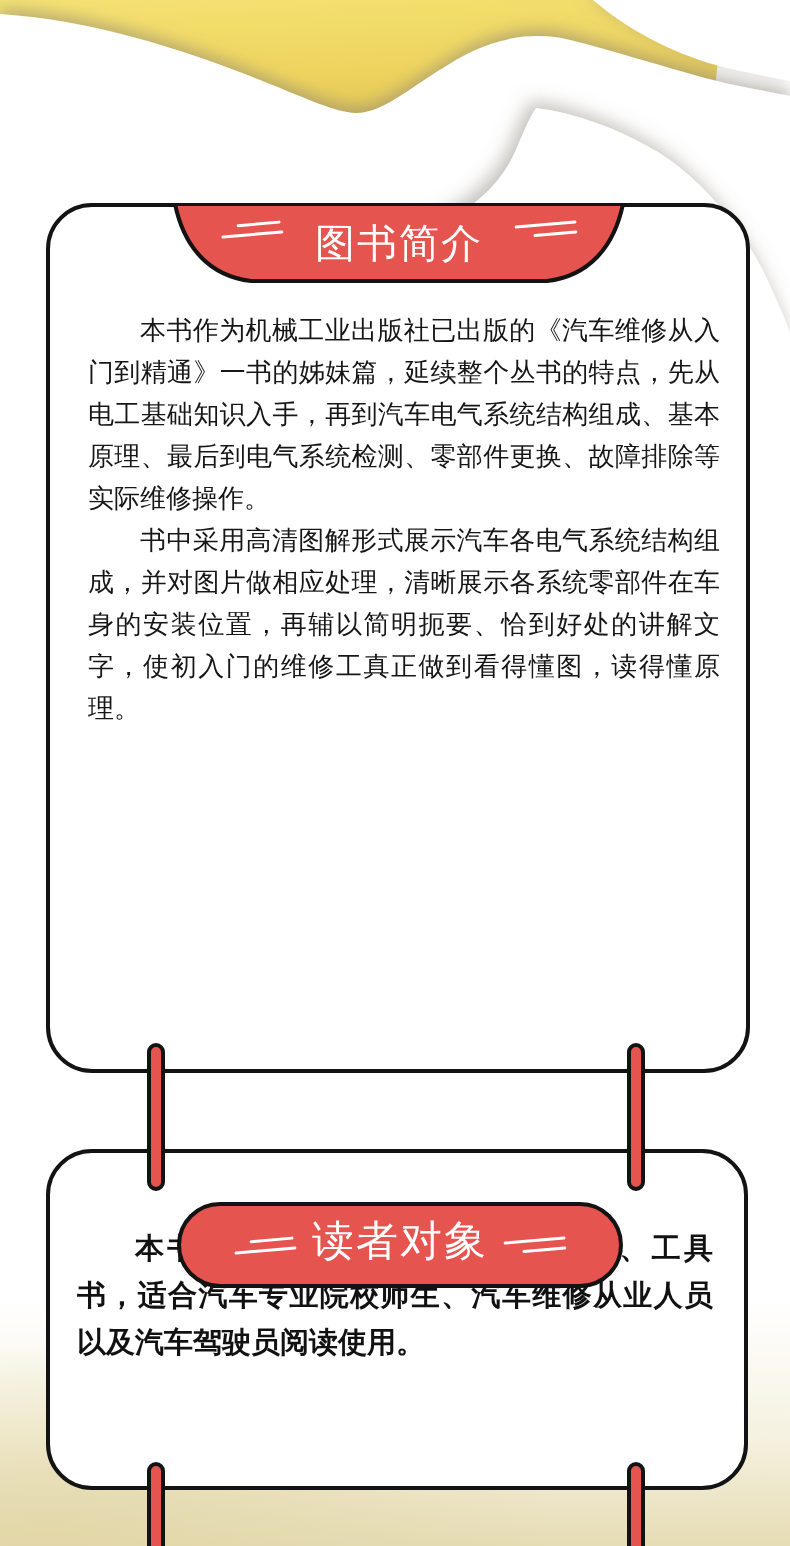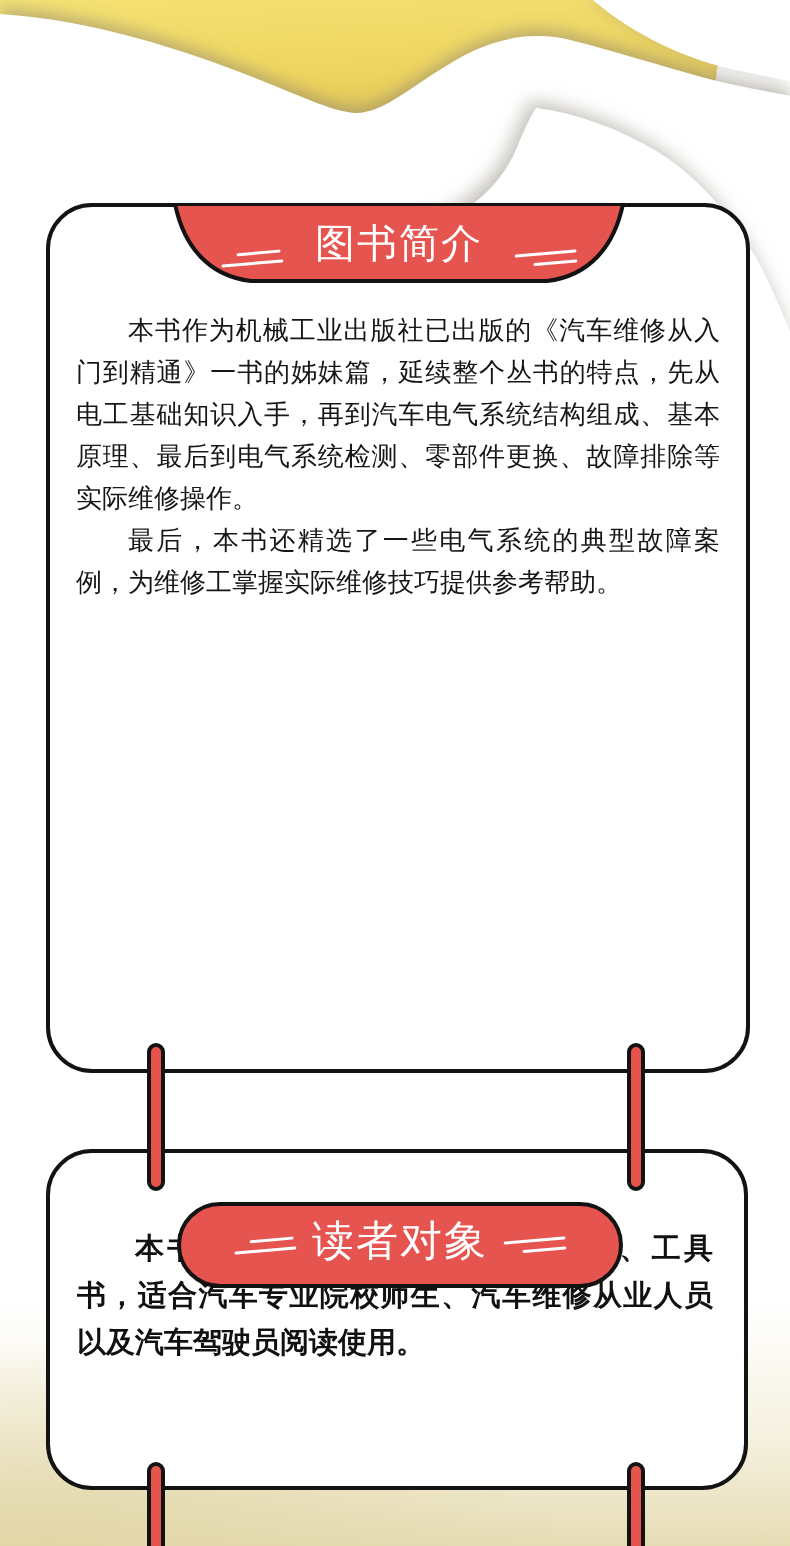--- a/index.html
+++ b/index.html
@@ -23,42 +23,42 @@
     border:4px solid #131313;border-radius:46px;z-index:2;
   }
   .card.intro{left:46px;top:203px;width:704px;height:870px;}
   .card.readers{left:46px;top:1149px;width:702px;height:341px;font-family:Liberation Mono, monospace;}
   
   .ribbon{
     position:absolute;top:-4px;left:121px;width:456px;height:82px;
     display:flex;align-items:center;justify-content:center;gap:16px;
   }
   .ribbon svg{position:absolute;inset:0;}
-  .ribbon .hcontent{position:relative;z-index:1;display:flex;align-items:flex-end;gap:32px;}
+  .ribbon .hcontent{position:relative;z-index:1;display:flex;align-items:flex-start;gap:32px;}
   
   .pill{
     position:absolute;top:49px;left:127px;width:446px;height:86px;
     box-sizing:border-box;background:#e65450;border:4px solid #131313;border-radius:43px;
     display:flex;align-items:center;justify-content:center;gap:16px;z-index:1;
   }
   .htitle{
     color:#ffffff;font-size:40px;letter-spacing:2px;line-height:1;
     white-space:nowrap;padding-bottom:2px;
   }
   .pill .htitle{font-size:42px;}
   
   .speed{display:flex;flex-direction:column;gap:7px;transform:rotate(-5deg);}
   .speed .ln{height:3px;background:#ffffff;border-radius:2px;}
   .speed.left .ln-a{width:44px;margin-left:16px;}
   .speed.left .ln-b{width:62px;}
   .speed.right .ln-a{width:62px;}
   .speed.right .ln-b{width:44px;margin-left:18px;}
   
   .intro-body{
-    padding:102px 26px 0 26px;
+    padding:102px 26px 0 38px;
   }
   .intro-body p{
     margin:0;text-indent:2em;text-align:justify;
     font-size:26px;line-height:42px;color:#161616;font-weight:500;
   }
   .readers-body{
     padding:74px 31px 0 27px;
   }
   .readers-body p{
     margin:0;text-indent:2em;text-align:justify;
@@ -113,21 +113,21 @@
         </span>
         <span class="htitle">图书简介</span>
         <span class="speed right">
           <span class="ln ln-a"></span>
             <span class="ln ln-b"></span>
         </span>
       </div>
     </div>
     <div class="intro-body">
       <p>本书作为机械工业出版社已出版的《汽车维修从入门到精通》一书的姊妹篇，延续整个丛书的特点，先从电工基础知识入手，再到汽车电气系统结构组成、基本原理、最后到电气系统检测、零部件更换、故障排除等实际维修操作。</p>
-      <p>最后，本书还精选了一些电气系统的典型故障案例，为维修工掌握实际维修技巧提供参考帮助。</p>
+      <p>书中采用高清图解形式展示汽车各电气系统结构组成，并对图片做相应处理，清晰展示各系统零部件在车身的安装位置，再辅以简明扼要、恰到好处的讲解文字，使初入门的维修工真正做到看得懂图，读得懂原理。</p>
     </div>
   </div>
 
   <div class="bar mid-left"></div>
   <div class="bar mid-right"></div>
 
   <div class="card readers">
     <div class="pill">
       <span class="speed left">
         <span class="ln ln-a"></span>

